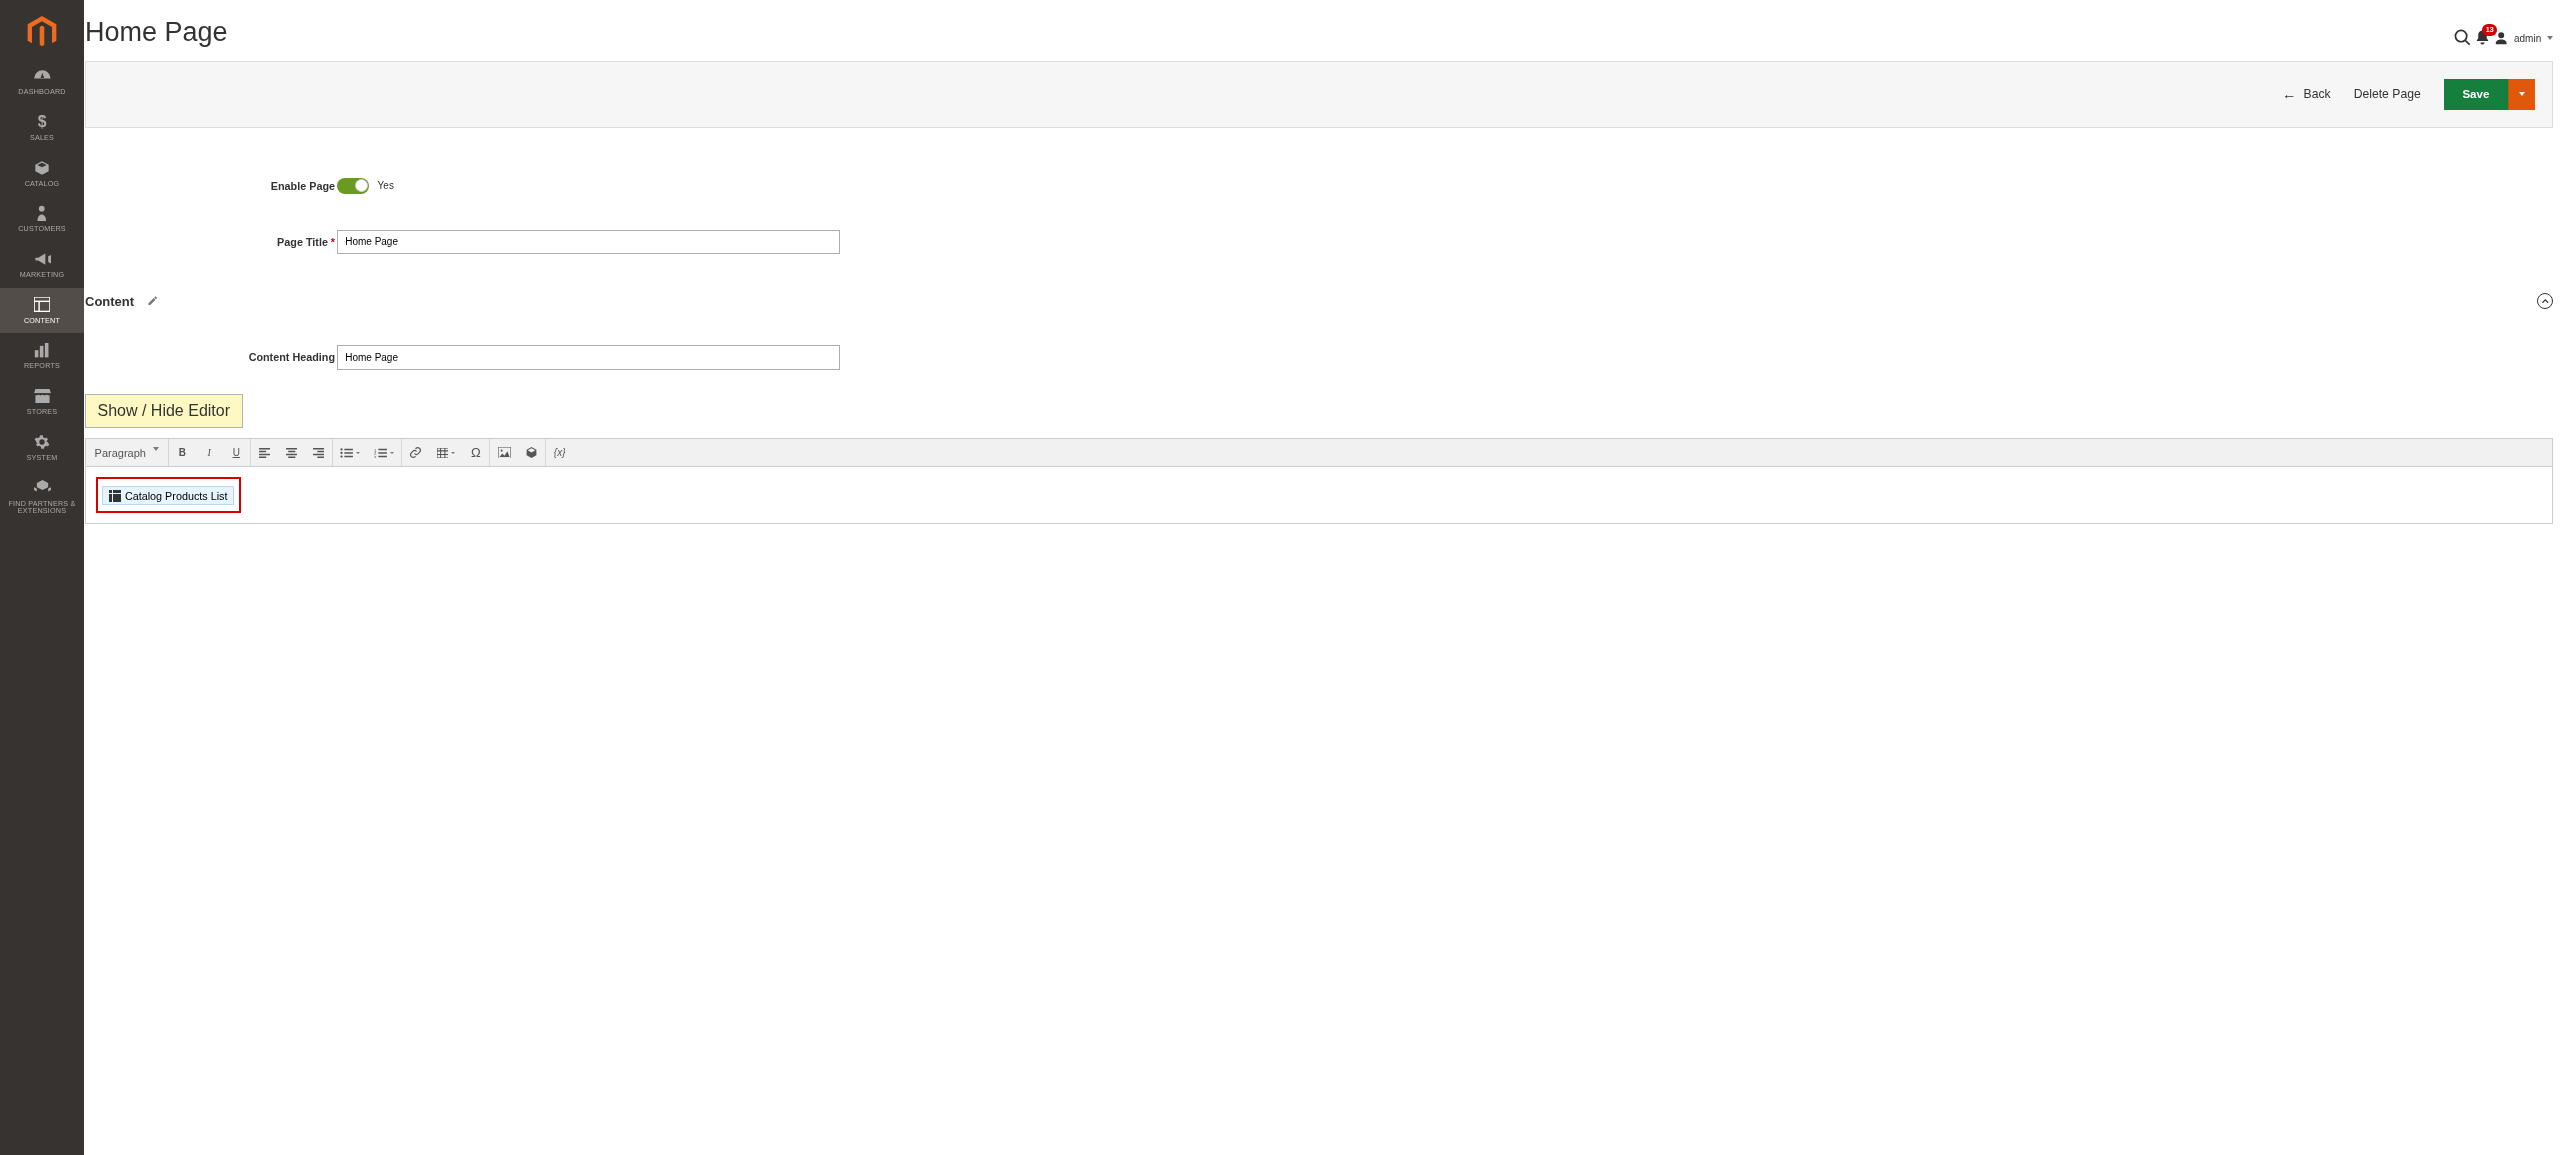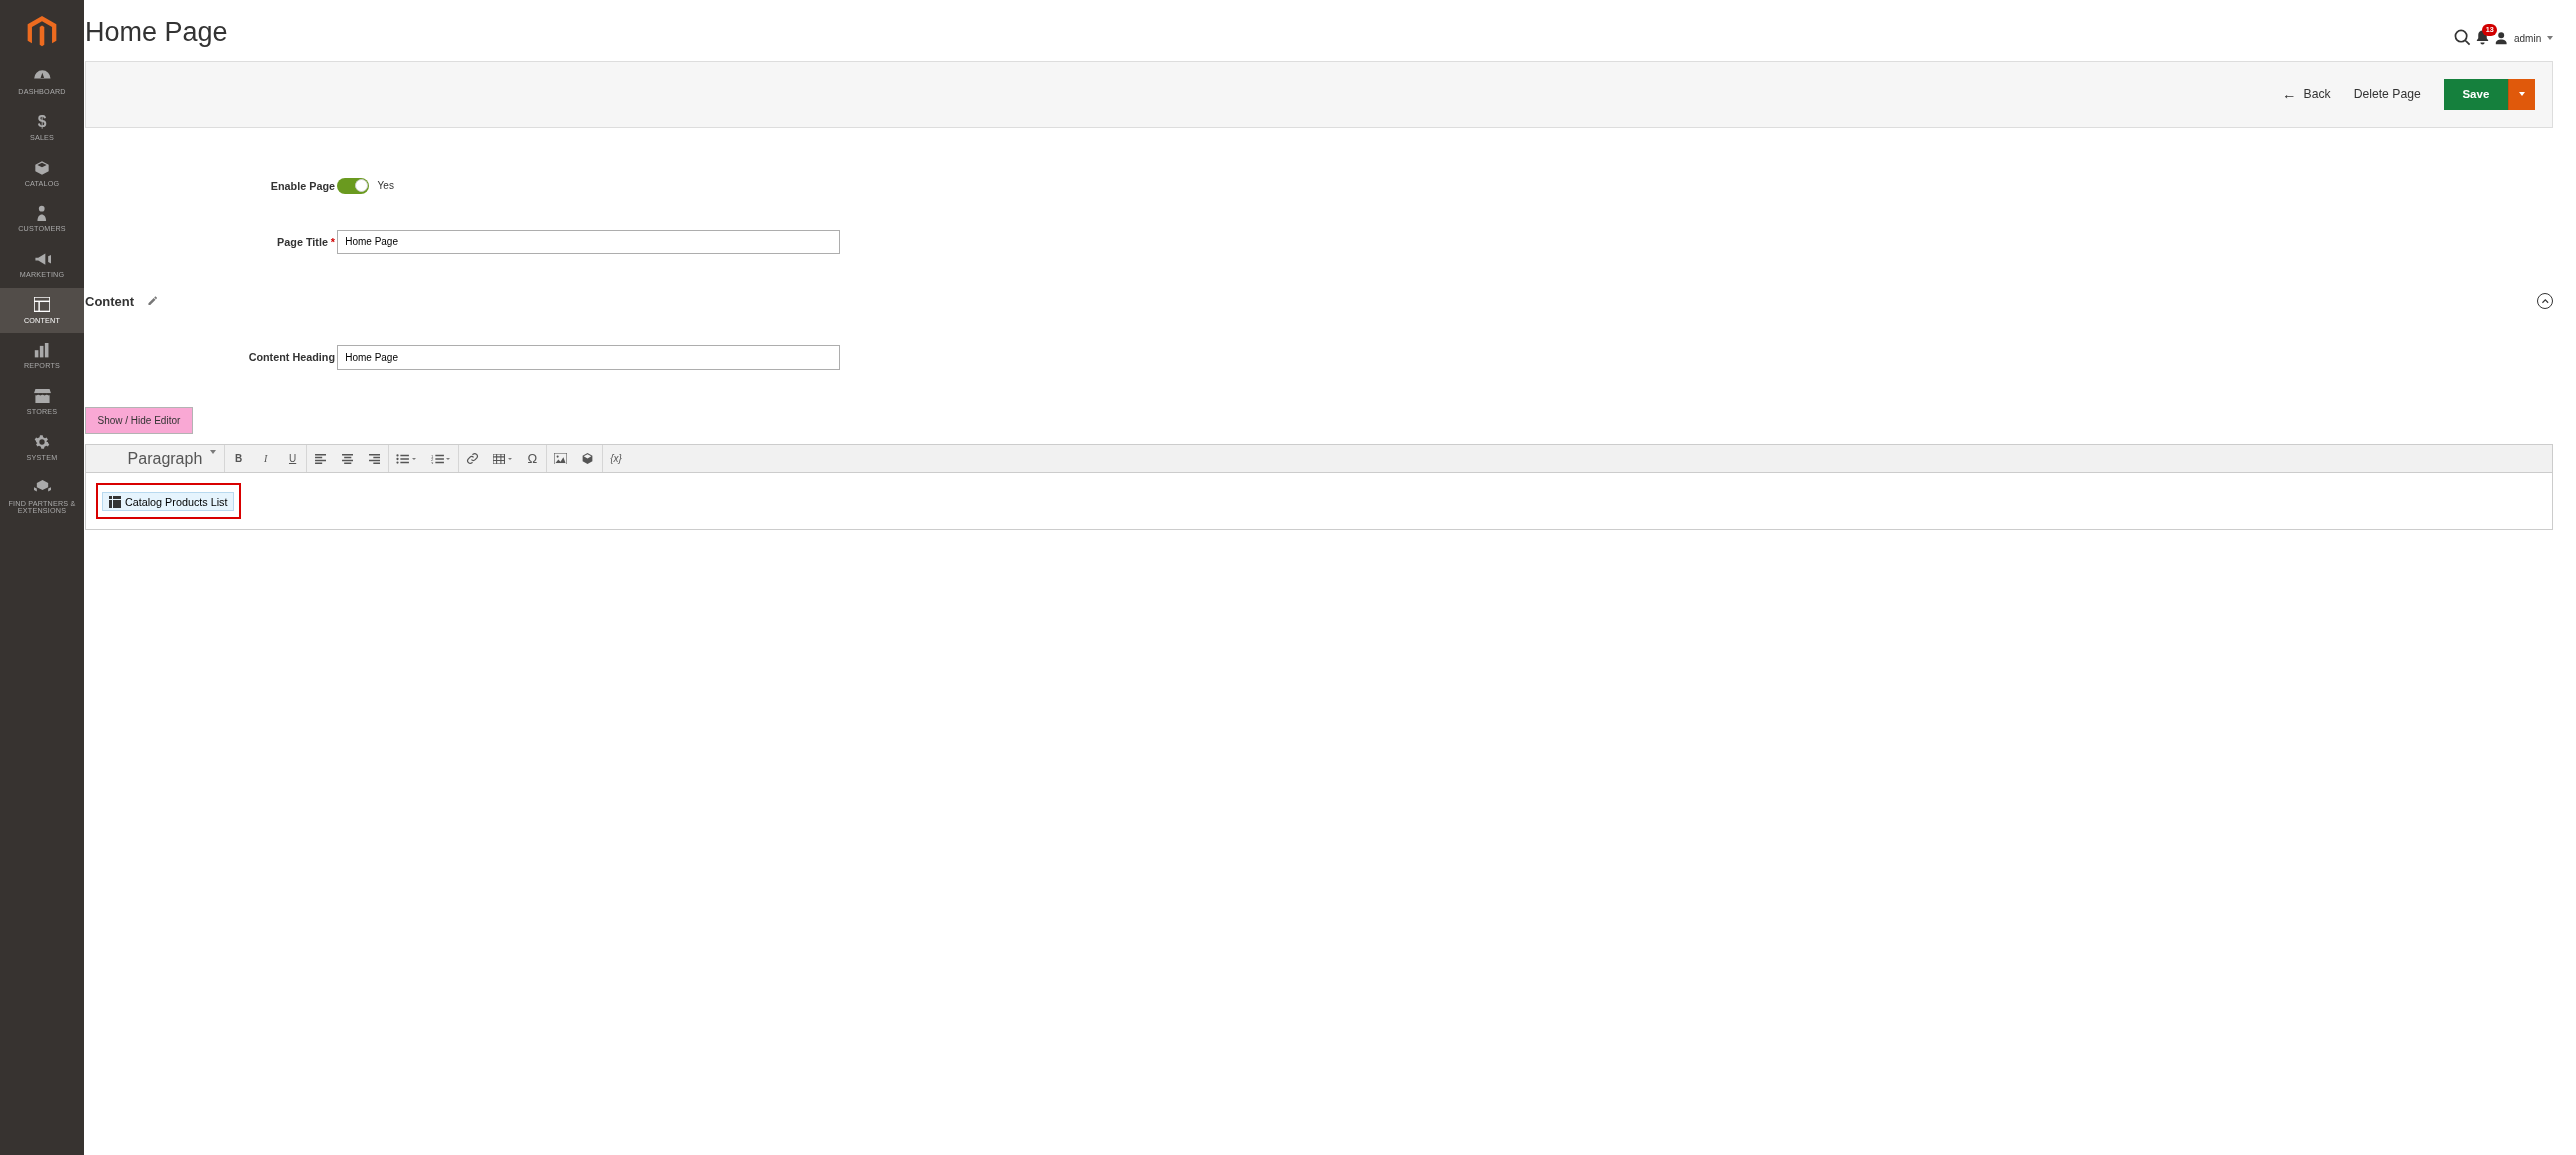--- a/index.html
+++ b/index.html
@@ -101,39 +101,39 @@
 .section-head h2 { font-size: 13px; font-weight: 700; color: #333; }
 .section-head .pencil { color: #666; cursor: pointer; }
 .section-chevron {
   margin-left: auto; width: 16px; height: 16px;
   border: 0.7px solid #333; border-radius: 50%;
   display: flex; align-items: center; justify-content: center; cursor: pointer;
 }
 .section-chevron svg { width: 8.6px; height: 8.6px; }
 
 .btn-secondary {
-  margin-top: 30px;
-  border: 0.7px solid #b3b3b3; background: #f9a8d4; color: #333;
-  padding: 7.2px 11.5px; font-size: 10px; cursor: pointer;
+  margin-top: 17px;
+  border: 0.7px solid #b3b3b3; background: #fef9c3; color: #333;
+  padding: 7.2px 11.5px; font-size: 16px; cursor: pointer;
 }
 
 
 .editor-toolbar {
   margin-top: 10px;
   background: #f1f1f1; border: 0.7px solid #ccc; border-bottom: none;
   display: flex; align-items: stretch;
 }
 .tb-group { display: flex; align-items: center; border-right: 0.7px solid #d6d6d6; }
 .tb-btn {
   height: 27px; min-width: 27px; padding: 0 7.2px;
   background: transparent; border: none; cursor: pointer;
   display: flex; align-items: center; justify-content: center; gap: 2.9px;
   font-size: 10px; color: #555;
 }
-.tb-select { padding: 0 8.6px; font-size: 16px; color: #555; display: flex; gap: 7.2px; margin-left: 33px; }
+.tb-select { padding: 0 8.6px; font-size: 11px; color: #555; display: flex; gap: 7.2px; }
 .u-underline { text-decoration: underline; }
 .i-italic { font-style: italic; font-family: Georgia, serif; }
 
 
 .editor-body {
   border: 0.7px solid #ccc; min-height: 58px; background: #fff;
   padding: 10px;
 }
 .widget-chip-wrap {
   display: inline-block;

